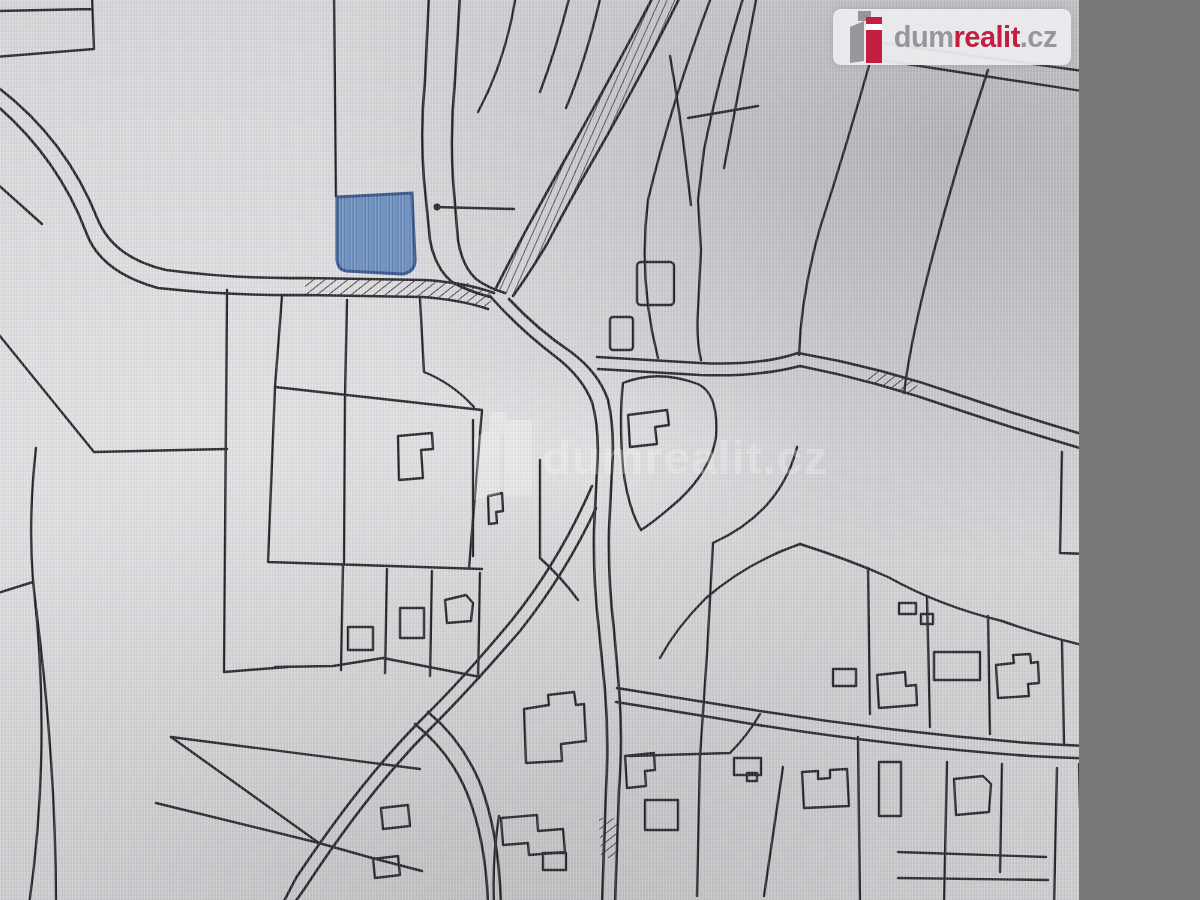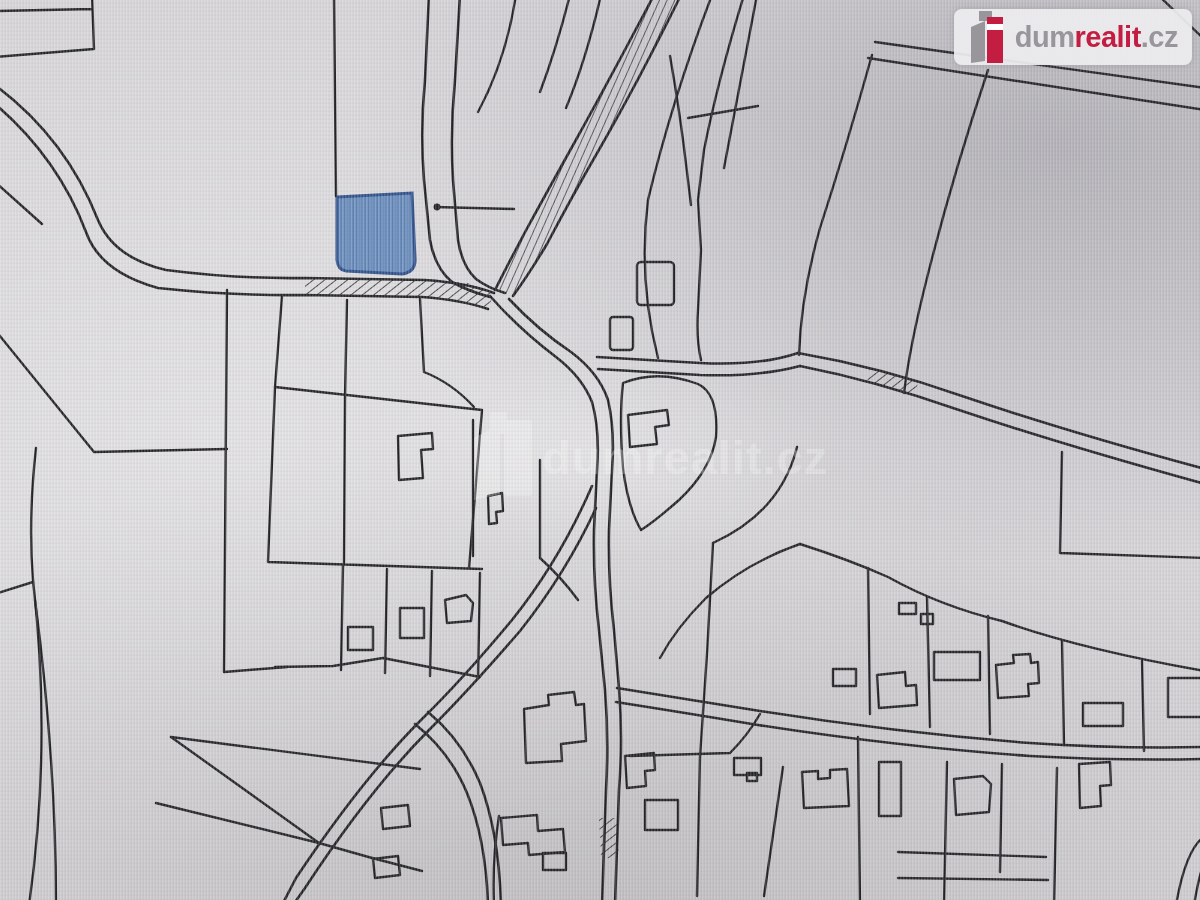--- a/index.html
+++ b/index.html
@@ -1,17 +1,17 @@
 <!DOCTYPE html>
 <html><head>
 <meta charset="utf-8">
 <style>
   html,body{margin:0;padding:0;background:#777;}
   .stage{
-    position:relative;width:1200px;height:900px;overflow:hidden;
+    position:relative;width:1079px;height:900px;overflow:hidden;
     background:
       radial-gradient(120% 90% at 18% 48%, rgba(255,255,255,0.30), rgba(255,255,255,0) 55%),
       radial-gradient(95% 75% at 88% 16%, rgba(45,45,60,0.22), rgba(45,45,60,0) 62%),
       radial-gradient(150% 110% at 50% 104%, rgba(0,0,0,0.12), rgba(0,0,0,0) 52%),
       #d6d4d7;
     font-family:"Liberation Sans", sans-serif;
   }
   .scanlines{
     position:absolute;inset:0;pointer-events:none;z-index:5;
     background:

